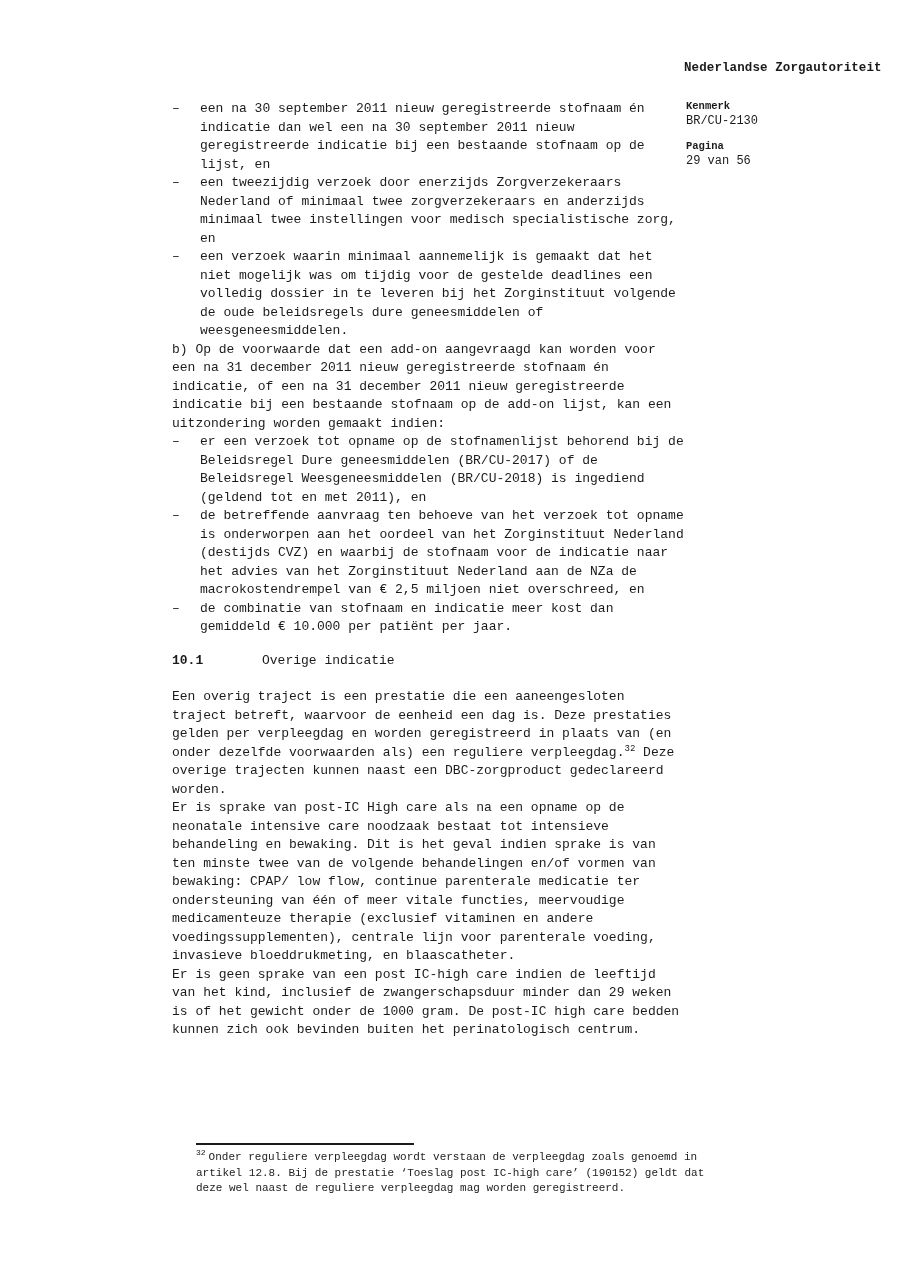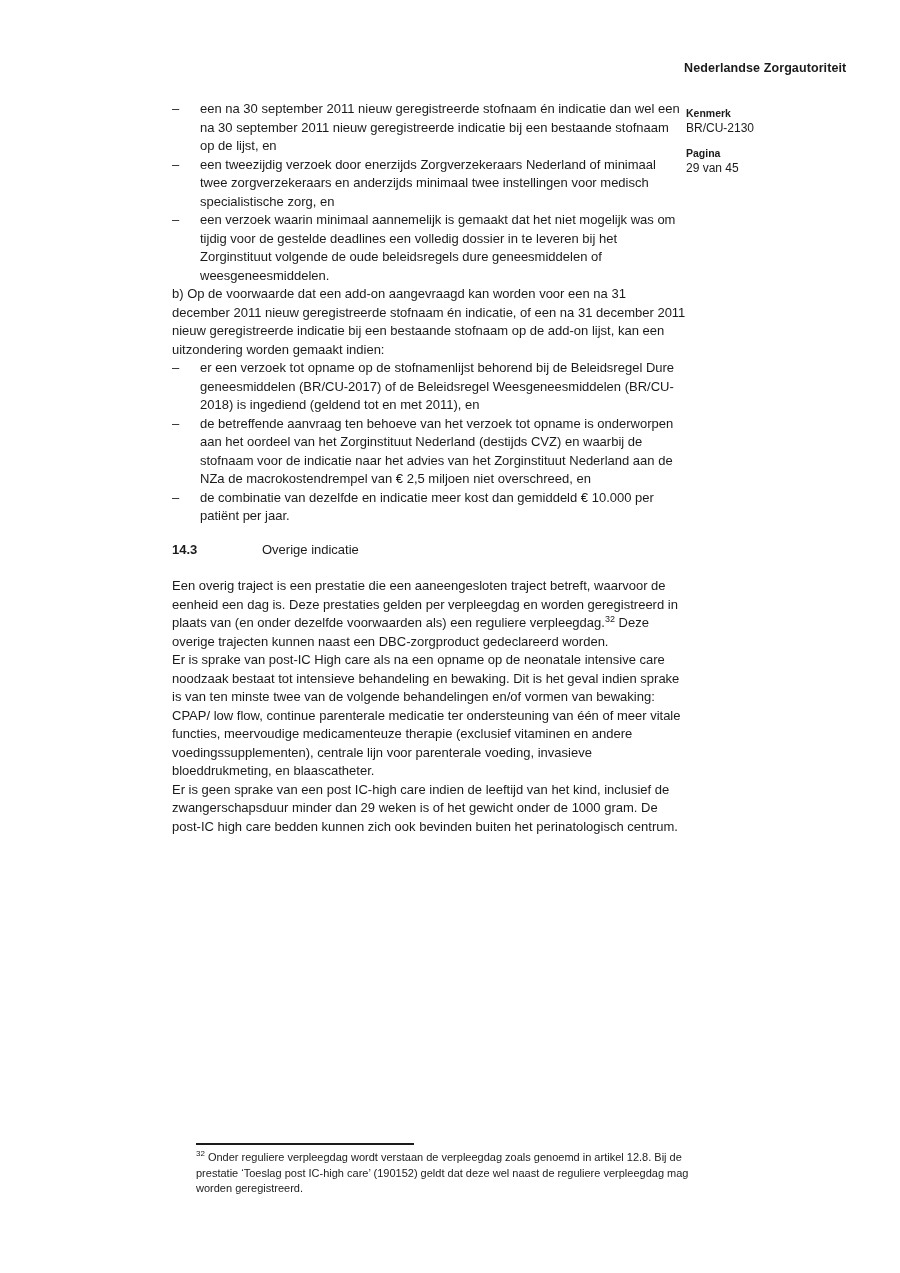--- a/index.html
+++ b/index.html
@@ -1,25 +1,25 @@
 <!DOCTYPE html>
 <html><head>
 <meta charset="utf-8">
 <style>
   html, body { margin:0; padding:0; background:#ffffff; }
   .page {
     position:relative; width:900px; height:1273px; background:#ffffff;
-    font-family:Liberation Sans, sans-serif; color:#1b1b1b;
+    font-family:Liberation Mono, monospace; color:#1b1b1b;
     overflow:hidden;
   }
   .brand {
     position:absolute; top:61px; left:684px;
     font-size:12.5px; font-weight:bold; letter-spacing:0.1px;
   }
-  .meta { position:absolute; left:686px; top:107px; width:160px; }
+  .meta { position:absolute; left:686px; top:100px; width:160px; }
   .meta .label { font-weight:bold; font-size:10.5px; margin-bottom:2px; }
   .meta .value { font-size:12px; margin-bottom:12px; }
   .main {
     position:absolute; left:172px; top:100px; width:514px;
     font-size:13px; line-height:18.5px;
   }
   .dashlist { list-style:none; margin:0; padding:0; }
   .dashlist li { display:flex; }
   .dash { flex:0 0 28px; }
   .li-text { flex:1; }
@@ -43,21 +43,21 @@
 <body>
 
 <div class="page">
 
   <div class="brand">Nederlandse Zorgautoriteit</div>
 
   <div class="meta">
     <div class="label">Kenmerk</div>
     <div class="value">BR/CU-2130</div>
     <div class="label">Pagina</div>
-    <div class="value">29 van 45</div>
+    <div class="value">29 van 56</div>
   </div>
 
   <div class="main">
 
     <ul class="dashlist">
       <li>
         <span class="dash">–</span>
         <span class="li-text">een na 30 september 2011 nieuw geregistreerde stofnaam én indicatie dan wel een na 30 september 2011 nieuw geregistreerde indicatie bij een bestaande stofnaam op de lijst, en</span>
       </li>
       <li>
@@ -76,26 +76,26 @@
       <li>
         <span class="dash">–</span>
         <span class="li-text">er een verzoek tot opname op de stofnamenlijst behorend bij de Beleidsregel Dure geneesmiddelen (BR/CU-2017) of de Beleidsregel Weesgeneesmiddelen (BR/CU-2018) is ingediend (geldend tot en met 2011), en</span>
       </li>
       <li>
         <span class="dash">–</span>
         <span class="li-text">de betreffende aanvraag ten behoeve van het verzoek tot opname is onderworpen aan het oordeel van het Zorginstituut Nederland (destijds CVZ) en waarbij de stofnaam voor de indicatie naar het advies van het Zorginstituut Nederland aan de NZa de macrokostendrempel van € 2,5 miljoen niet overschreed, en</span>
       </li>
       <li>
         <span class="dash">–</span>
-        <span class="li-text">de combinatie van dezelfde en indicatie meer kost dan gemiddeld € 10.000 per patiënt per jaar.</span>
+        <span class="li-text">de combinatie van stofnaam en indicatie meer kost dan gemiddeld € 10.000 per patiënt per jaar.</span>
       </li>
     </ul>
 
     <div class="section-h">
-      <span class="h-num">14.3</span>
+      <span class="h-num">10.1</span>
       <span class="h-title">Overige indicatie</span>
     </div>
 
     <p class="para-std"><span>Een overig traject is een prestatie die een aaneengesloten traject betreft, waarvoor de eenheid een dag is. Deze prestaties gelden per verpleegdag en worden geregistreerd in plaats van (en onder dezelfde voorwaarden als) een reguliere verpleegdag.</span><sup class="fnref">32</sup><span> Deze overige trajecten kunnen naast een DBC-zorgproduct gedeclareerd worden.</span></p>
 
 
 
     <p>Er is sprake van post-IC High care als na een opname op de neonatale intensive care noodzaak bestaat tot intensieve behandeling en bewaking. Dit is het geval indien sprake is van ten minste twee van de volgende behandelingen en/of vormen van bewaking: CPAP/ low flow, continue parenterale medicatie ter ondersteuning van één of meer vitale functies, meervoudige medicamenteuze therapie (exclusief vitaminen en andere voedingssupplementen), centrale lijn voor parenterale voeding, invasieve bloeddrukmeting, en blaascatheter.</p>
     <p>Er is geen sprake van een post IC-high care indien de leeftijd van het kind, inclusief de zwangerschapsduur minder dan 29 weken is of het gewicht onder de 1000 gram. De post-IC high care bedden kunnen zich ook bevinden buiten het perinatologisch centrum.</p>
 

